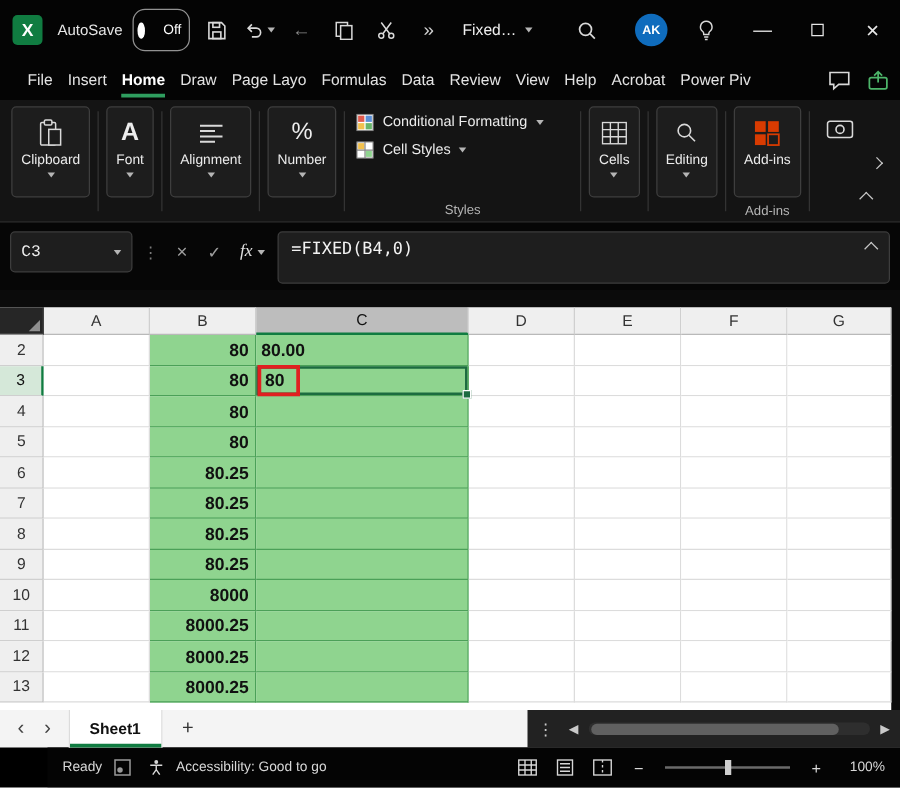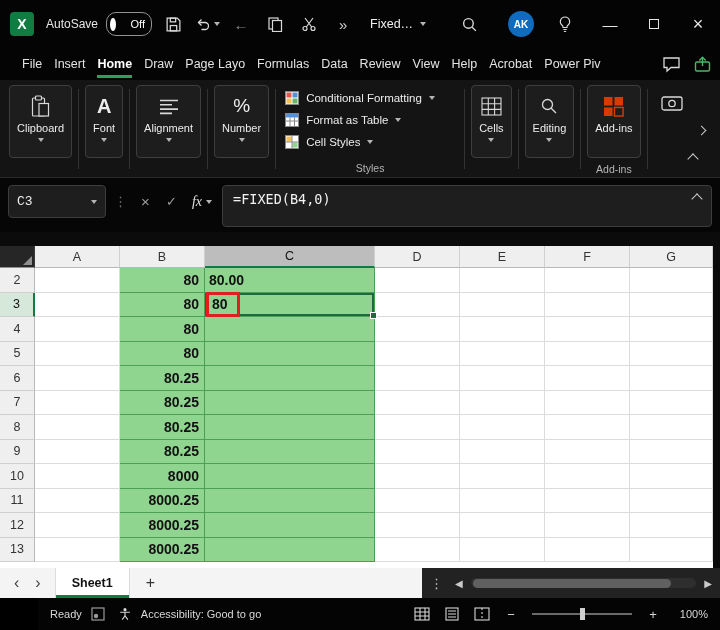--- a/index.html
+++ b/index.html
@@ -5,21 +5,21 @@
   * { margin:0; padding:0; box-sizing:border-box; }
   html,body { width:720px; height:630px; }
   body { font-family:"Liberation Sans", sans-serif; background:#000; overflow:hidden; }
   .app { width:720px; height:630px; display:flex; flex-direction:column; overflow:hidden; }
 
   
   .titlebar { height:48px; background:#040404; display:flex; align-items:center; color:#e6e6e6; flex:none; }
   .xl-logo { width:24px; height:24px; margin-left:10px; background:var(--logo,#107C41); border-radius:4px;
              color:#fff; font-weight:bold; font-size:14px; display:flex; align-items:center; justify-content:center; }
   .autosave { font-size:12px; margin-left:12px; }
-  .toggle { width:46px; height:24px; border:1px solid #929292; border-radius:10px; margin-left:8px;
+  .toggle { width:46px; height:34px; border:1px solid #929292; border-radius:10px; margin-left:8px;
             display:flex; align-items:center; gap:15px; padding:0 6px 0 3px; }
   .toggle .knob { width:13px; height:13px; border-radius:50%; background:#fff; }
   .toggle .state { font-size:11px; color:#fff; }
   .tb-btn { height:34px; min-width:26px; display:flex; align-items:center; justify-content:center; color:#d6d6d6; margin-left:8px; }
   .tb-glyph { font-size:15px; color:#cfcfcf; }
   .caret-down { width:0; height:0; border-left:3.5px solid transparent; border-right:3.5px solid transparent;
                 border-top:4px solid #b5b5b5; display:inline-block; }
   .fname { font-size:12.5px; display:flex; align-items:center; gap:7px; margin-left:14px; color:#f0f0f0; }
   .tb-spacer { flex:1; }
   .avatar { width:26px; height:26px; border-radius:50%; background:var(--avatar,#0f6cbd); color:#fff;
@@ -299,29 +299,20 @@
               <rect x="7.5" y="1.5" width="5" height="5" fill="#5a8fd6"></rect>
               <rect x="1.5" y="7.5" width="5" height="5" fill="#f2c14e"></rect>
               <rect x="7.5" y="7.5" width="5" height="5" fill="#69b56a"></rect>
             </svg>
             <span>Conditional Formatting</span>
             <span class="caret-down"></span>
           </div>
           <div class="style-item">
             <svg width="14" height="14" viewBox="0 0 14 14">
               <rect x="0.5" y="0.5" width="13" height="13" fill="#fff" stroke="#888"></rect>
-              <rect x="1" y="1" width="12" height="3.5" fill="#5a8fd6"></rect>
-              <path d="M0.5 8 H13.5 M5 4.5 V13.5 M9.5 4.5 V13.5" stroke="#888"></path>
-            </svg>
-            <span>Format as Table</span>
-            <span class="caret-down"></span>
-          </div>
-          <div class="style-item">
-            <svg width="14" height="14" viewBox="0 0 14 14">
-              <rect x="0.5" y="0.5" width="13" height="13" fill="#fff" stroke="#888"></rect>
               <rect x="1.5" y="1.5" width="5" height="5" fill="#f2c14e"></rect>
               <rect x="7.5" y="7.5" width="5" height="5" fill="#8fd48f"></rect>
               <path d="M0.5 7 H13.5 M7 0.5 V13.5" stroke="#888"></path>
             </svg>
             <span>Cell Styles</span>
             <span class="caret-down"></span>
           </div>
         </div>
       </div>
       <div class="group-label">

